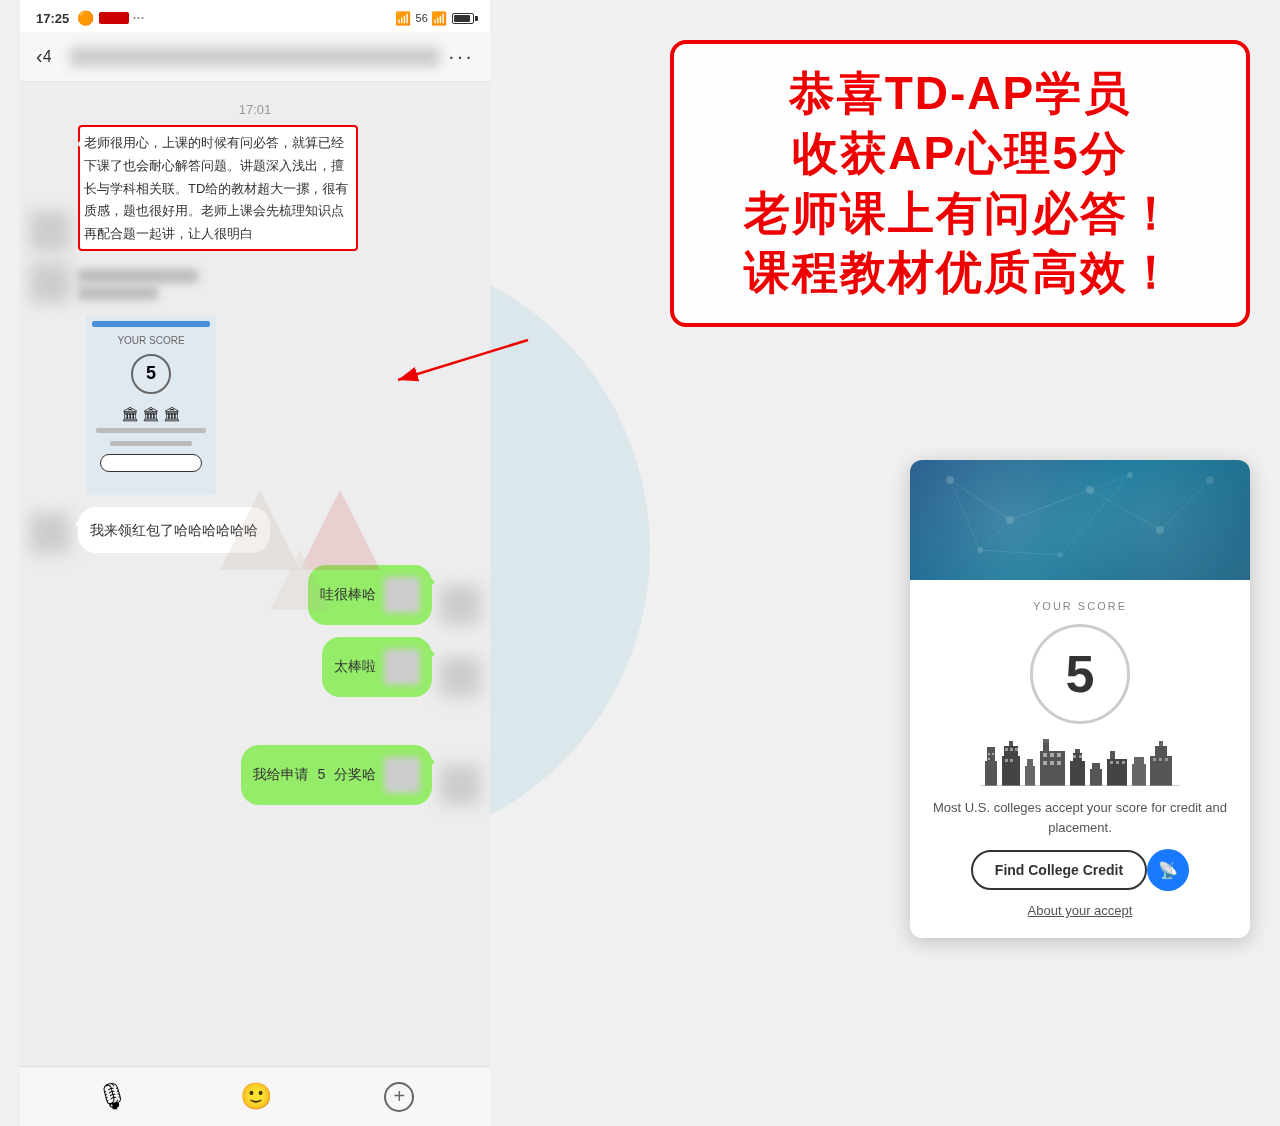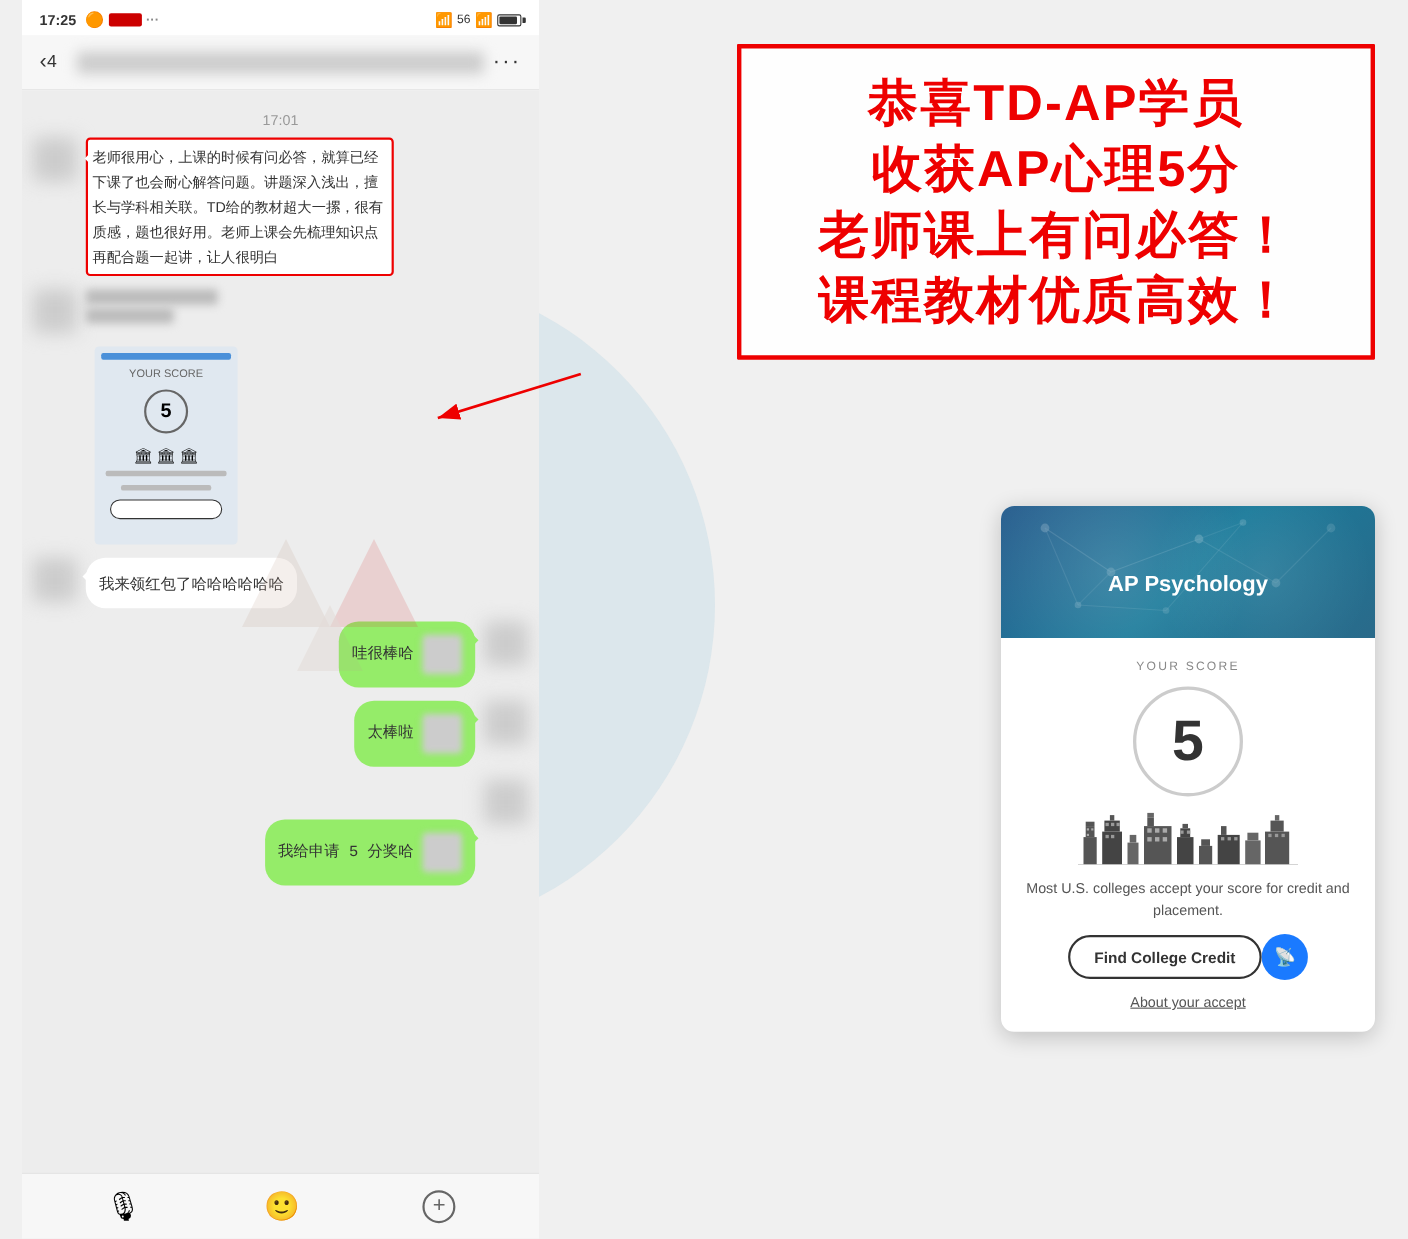--- a/index.html
+++ b/index.html
@@ -87,21 +87,21 @@
     .time-stamp {
       text-align: center;
       font-size: 13px;
       color: #999;
       margin: 8px 0;
     }
 
     
     .msg-row {
       display: flex;
-      align-items: flex-start;
+      align-items: flex-end;
       margin-bottom: 12px;
     }
     .msg-row.outgoing {
       flex-direction: row-reverse;
       font-family: Liberation Mono, monospace;
     }
     .avatar-placeholder {
       width: 40px; height: 40px;
       border-radius: 4px;
       background: #ccc;
@@ -218,21 +218,21 @@
       z-index: 10;
     }
 
     
     .annotation-box {
       position: absolute;
       right: 30px;
       top: 40px;
       width: 580px;
       border: 4px solid #e00;
-      border-radius: 1px;
+      border-radius: 16px;
       padding: 20px 30px;
       background: rgba(255,255,255,0.92);
       text-align: center;
       z-index: 20;
     }
     .annotation-title {
       font-size: 46px;
       font-weight: 900;
       color: #e00;
       line-height: 1.3;
@@ -533,21 +533,20 @@
       <line x1="40" y1="20" x2="100" y2="60" stroke="white" stroke-width="1" opacity="0.4"></line>
       <line x1="100" y1="60" x2="180" y2="30" stroke="white" stroke-width="1" opacity="0.4"></line>
       <line x1="180" y1="30" x2="250" y2="70" stroke="white" stroke-width="1" opacity="0.3"></line>
       <line x1="250" y1="70" x2="300" y2="20" stroke="white" stroke-width="1" opacity="0.3"></line>
       <line x1="40" y1="20" x2="70" y2="90" stroke="white" stroke-width="1" opacity="0.3"></line>
       <line x1="70" y1="90" x2="150" y2="95" stroke="white" stroke-width="1" opacity="0.3"></line>
       <line x1="150" y1="95" x2="220" y2="15" stroke="white" stroke-width="1" opacity="0.3"></line>
       <line x1="100" y1="60" x2="70" y2="90" stroke="white" stroke-width="1" opacity="0.25"></line>
       <line x1="180" y1="30" x2="220" y2="15" stroke="white" stroke-width="1" opacity="0.25"></line>
     </svg>
-    <div class="score-card-title">AP Psychology</div>
   </div>
 
   <div class="score-card-body">
     <div class="your-score-label">YOUR SCORE</div>
 
     <div class="score-circle">
       <span class="score-number">5</span>
     </div>
 
     <div class="city-skyline">

